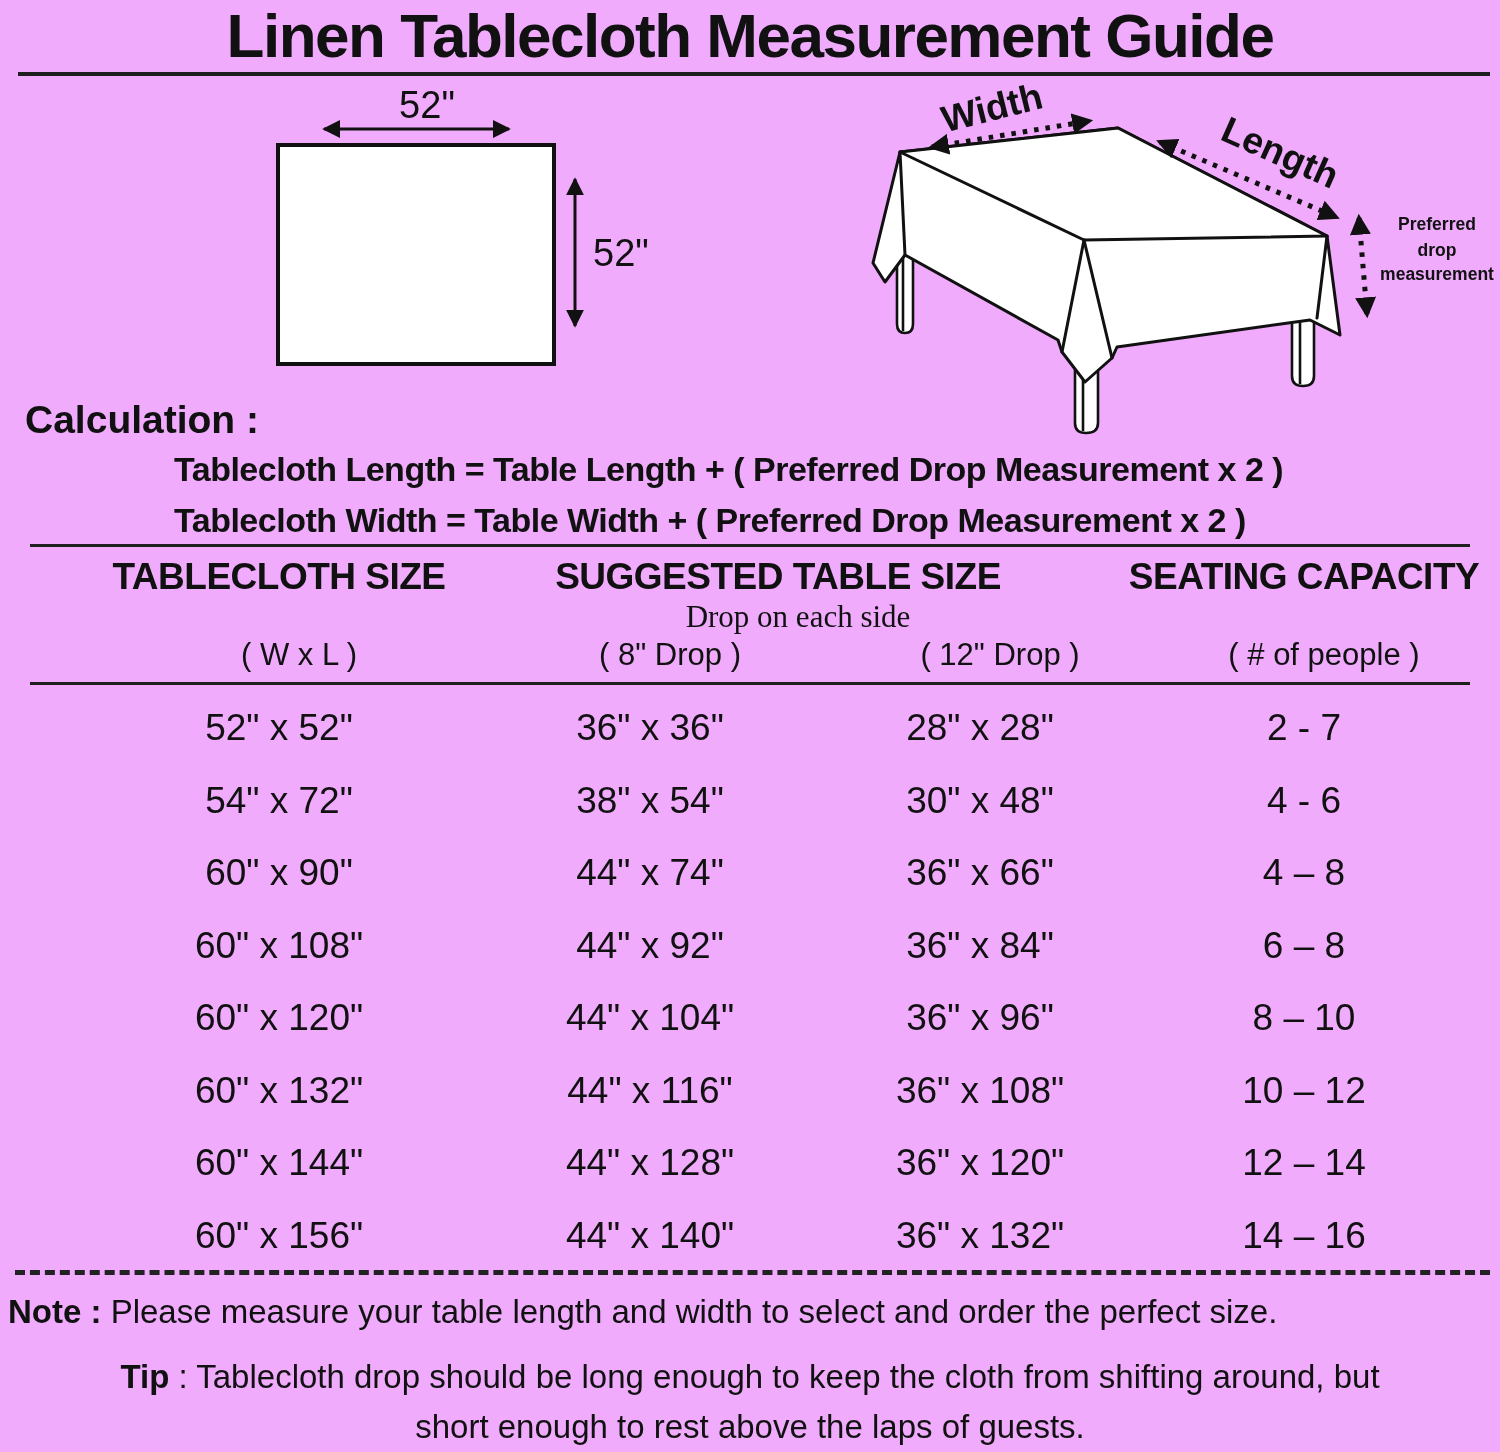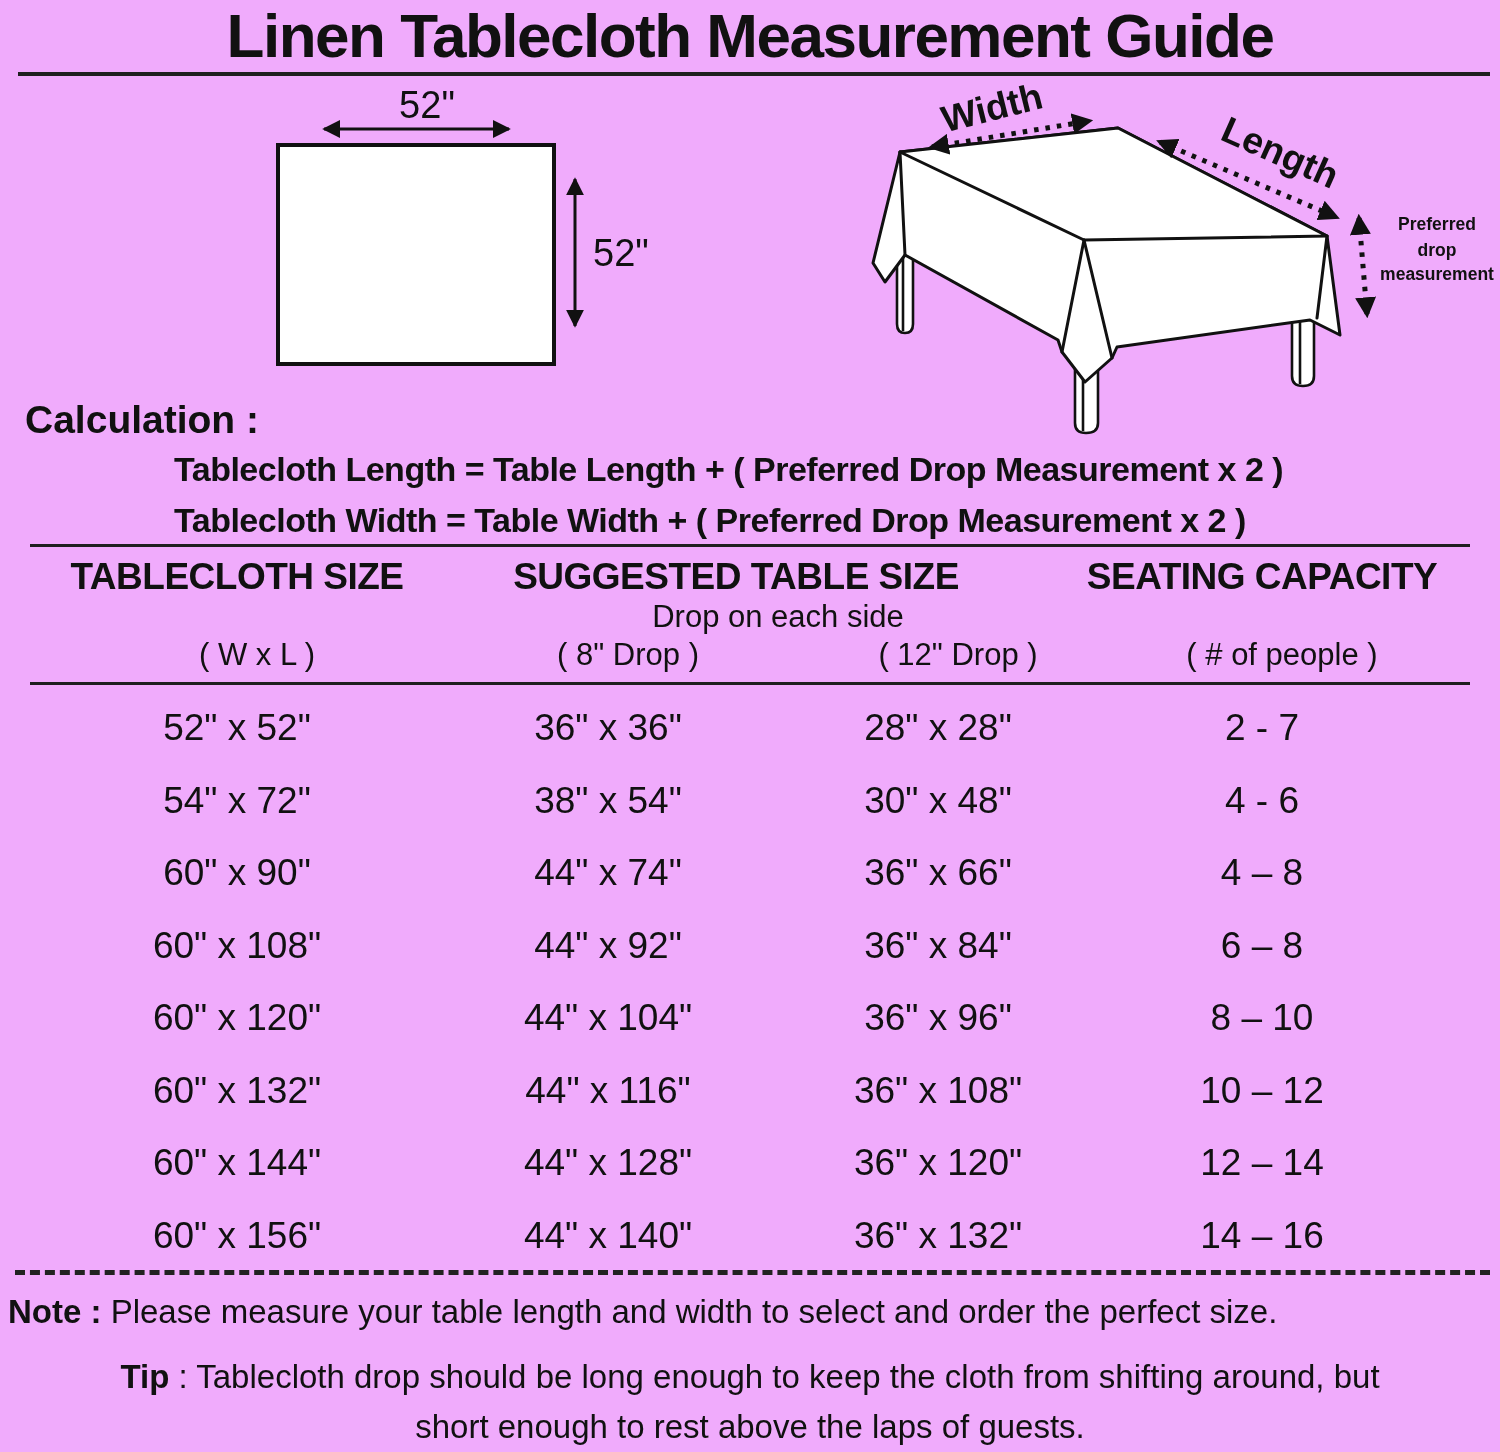--- a/index.html
+++ b/index.html
@@ -17,25 +17,25 @@
   .hr3 { top:682px; left:30px; width:1440px; height:3px; }
 
   .square-svg { position:absolute; left:260px; top:80px; width:440px; height:300px; }
   .illus-svg  { position:absolute; left:840px; top:70px; width:660px; height:460px; pointer-events:none; }
 
   .calc-heading { position:absolute; left:25px; top:398px; font-size:39px; font-weight:700; }
   .formula { position:absolute; left:174px; font-size:34px; font-weight:700; letter-spacing:-0.5px; white-space:nowrap; }
   .f1 { top:450px; }
   .f2 { top:501px; }
 
-  .grid { display:grid; grid-template-columns:338px 404px 256px 392px; padding-left:68px; }
+  .grid { display:grid; grid-template-columns:338px 404px 256px 392px; padding-left:110px; }
   .thead { position:absolute; top:556px; left:0; width:1390px; font-weight:700; font-size:37px; letter-spacing:-0.5px; }
   .thead .hcell { text-align:center; white-space:nowrap; }
   .thead .c23 { grid-column:2 / span 2; }
-  .drop-sub { position:absolute; top:599px; left:448px; width:660px; text-align:center; font-size:31px; }
+  .drop-sub { position:absolute; top:599px; left:468px; width:660px; text-align:center; font-size:31px;font-family:Liberation Serif, serif; }
   .subhead { position:absolute; top:637px; left:0; width:1390px; font-size:31px;margin-left:20px; }
   .subhead .scell { text-align:center; white-space:nowrap; }
 
   .tbody { position:absolute; top:692px; left:0; width:1390px; }
   .trow { height:72.5px; align-items:center; }
   .tcell { text-align:center; font-size:37px; white-space:nowrap; }
 
   .dashed { position:absolute; top:1270px; left:15px; width:1475px; height:0; border-top:5px dashed #222222; }
 
   .note { position:absolute; top:1293px; left:8px; width:1492px; font-size:33px; white-space:nowrap; margin:0; }

